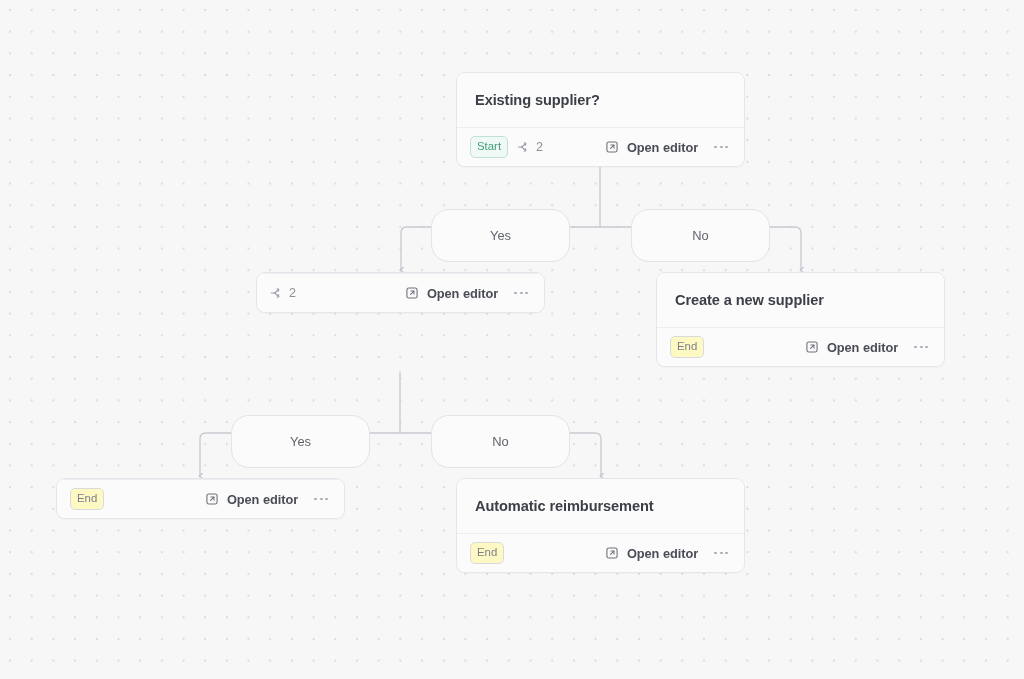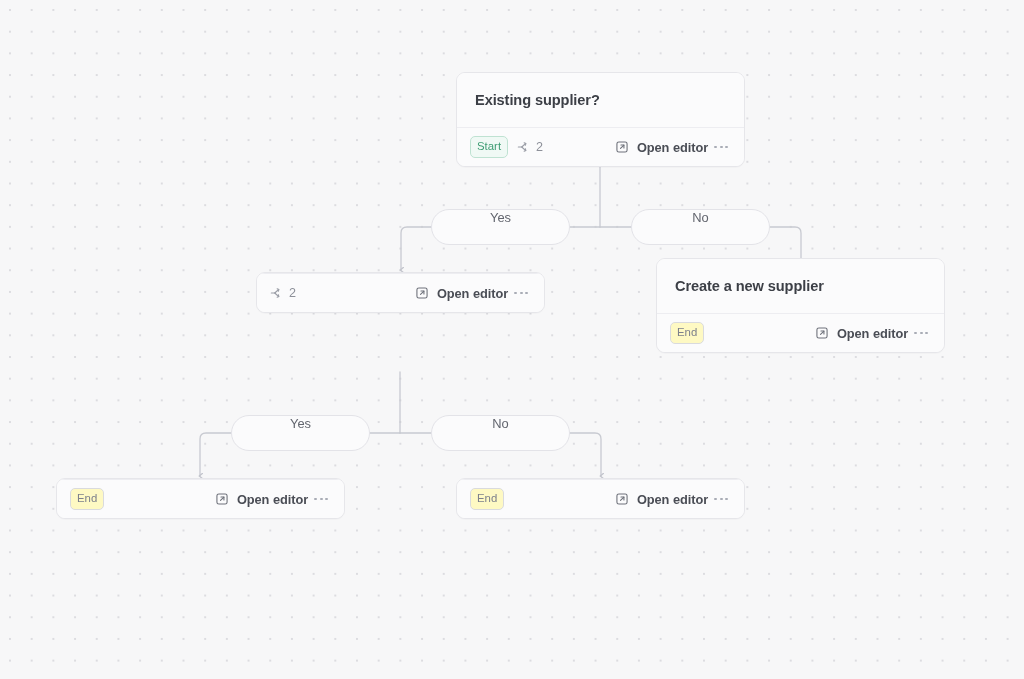--- a/index.html
+++ b/index.html
@@ -75,21 +75,21 @@
   .foot-left {
     display: flex;
     align-items: center;
     gap: 9px;
   }
 
   .foot-right {
     margin-left: auto;
     display: flex;
     align-items: center;
-    gap: 4px;
+    gap: 14px;
   }
 
   
   .badge {
     font-size: 11.4px;
     line-height: 1;
     padding: 4px 6px 5px;
     border-radius: 5px;
     border: 1px solid;
     font-weight: 400;
@@ -144,22 +144,23 @@
   .dots span {
     width: 2.9px; height: 2.9px;
     border-radius: 50%;
     background: #a9acb6;
     display: block;
   }
 
   
   .pill {
     position: absolute;
-    height: 36px;
-    display: flex;
+    height: 53px;
+    display: flex;
+    align-items: center;
     justify-content: center;
     background: #fbfbfc;
     border: 1px solid #e3e3e8;
     border-radius: 18px;
     font-size: 12.9px;
     color: #62656e;
   }
 </style>
 </head>
 <body>
@@ -271,21 +272,21 @@
         </span>
         <span class="dots">
           <span></span>
             <span></span>
             <span></span>
         </span>
       </div>
     </div>
   </div>
 
-  <div class="node" style="left:656px; top:258px; width:289px;">
+  <div class="node" style="left:656px; top:272px; width:289px;">
     <div class="node-head">
       <div class="node-title">Create a new supplier</div>
     </div>
     <div class="node-foot">
       <div class="foot-left">
         <span class="badge end">End</span>
       </div>
       <div class="foot-right">
         <span class="open-editor">
           <span>
@@ -333,20 +334,23 @@
         <span class="dots">
           <span></span>
             <span></span>
             <span></span>
         </span>
       </div>
     </div>
   </div>
 
   <div class="node" style="left:456px; top:478px; width:289px;">
+    <div class="node-head">
+      <div class="node-title">Automatic reimbursement</div>
+    </div>
     <div class="node-foot">
       <div class="foot-left">
         <span class="badge end">End</span>
       </div>
       <div class="foot-right">
         <span class="open-editor">
           <span>
             <svg class="icon" width="14" height="14" viewBox="0 0 16 16" fill="none" stroke="#6e717a" stroke-width="1.25" stroke-linecap="round" stroke-linejoin="round">
               <rect x="2.2" y="2.2" width="11.6" height="11.6" rx="2.2"></rect>
               <path d="M6.3 9.7 L10.2 5.8"></path>

